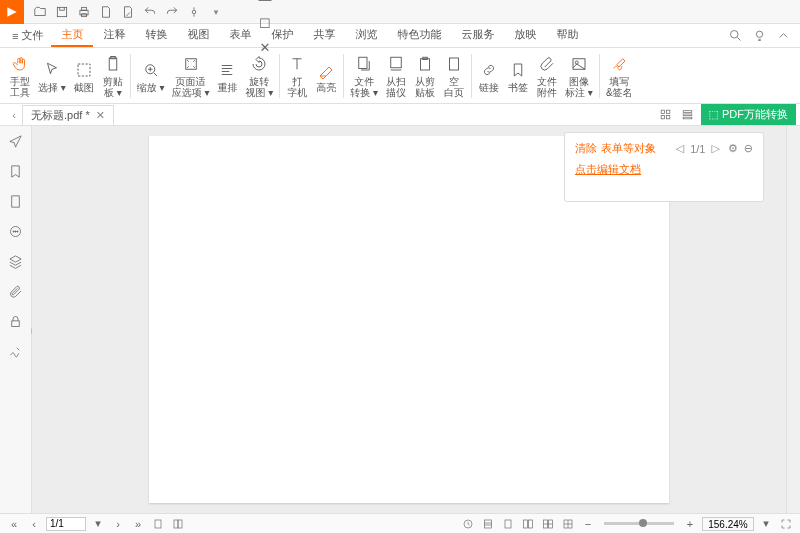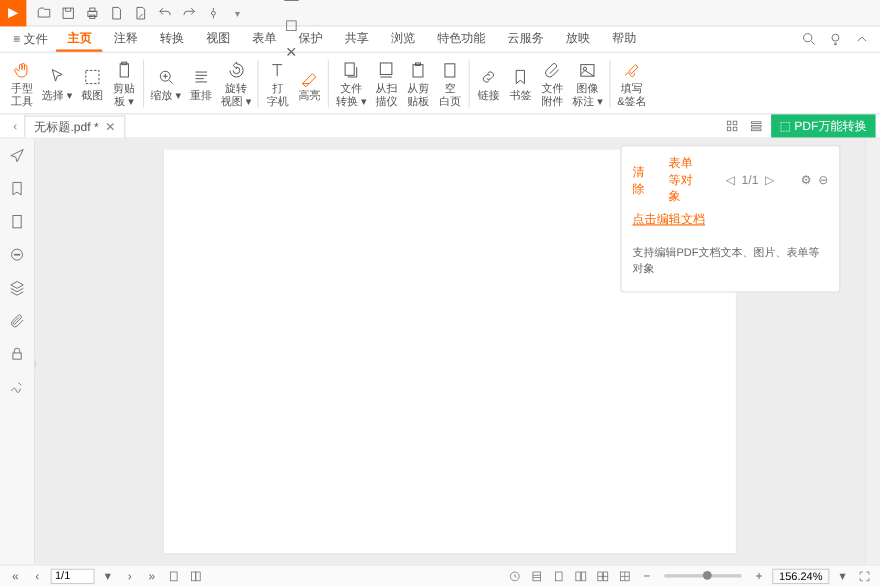--- a/index.html
+++ b/index.html
@@ -10,21 +10,21 @@
 .tb-icons{display:flex;gap:2px;margin-left:6px;}
 .tb-ico{width:20px;height:20px;display:flex;align-items:center;justify-content:center;color:#555;cursor:pointer;}
 .tb-ico svg{width:14px;height:14px;stroke:#555;fill:none;stroke-width:1.3;}
 .tb-title{flex:1;text-align:center;color:#888;font-size:11px;}
 .tb-right{display:flex;align-items:center;gap:4px;flex-direction:column;}
 .login-btn{background:#ff6600;color:#fff;padding:2px 8px;font-size:11px;cursor:pointer;}
 .win-ico{width:26px;height:20px;display:flex;align-items:center;justify-content:center;color:#666;cursor:pointer;font-size:13px;}
 .menubar{height:24px;display:flex;align-items:center;border-bottom:1px solid #e0e0e0;padding-left:4px;}
 .menu-file{padding:3px 8px;color:#555;cursor:pointer;display:flex;align-items:center;gap:3px;}
 .menu-item{padding:3px 10px;color:#555;cursor:pointer;}
-.menu-item.active{color:#ff6600;border-bottom:2px solid #ff6600;font-weight:bold;}
+.menu-item.active{color:#ff6600;border-bottom:2px solid #ff6600;}
 .menubar-spacer{flex:1;}
 .menubar-right{display:flex;gap:6px;padding-right:8px;}
 .mr-ico{width:18px;height:18px;display:flex;align-items:center;justify-content:center;cursor:pointer;}
 .mr-ico svg{width:15px;height:15px;stroke:#666;fill:none;stroke-width:1.3;}
 .ribbon{height:56px;display:flex;align-items:center;padding:2px 6px;border-bottom:1px solid #e0e0e0;gap:1px;}
 .rbn{display:flex;flex-direction:column;align-items:center;justify-content:center;padding:2px 3px;cursor:pointer;min-width:26px;}
 .rbn-ico{width:22px;height:22px;display:flex;align-items:center;justify-content:center;margin-bottom:1px;}
 .rbn-ico svg{width:18px;height:18px;stroke:#555;fill:none;stroke-width:1.2;}
 .rbn-label{font-size:10px;color:#555;text-align:center;line-height:11px;white-space:pre;}
 .rbn.orange .rbn-ico svg{stroke:#ff6600;}
@@ -40,21 +40,21 @@
 .pdf-btn{background:#1bbc6f;color:#fff;padding:3px 8px;font-size:11px;cursor:pointer;display:flex;align-items:center;gap:3px;}
 .main{display:flex;height:387px;position:relative;}
 .sidebar{width:32px;background:#f7f7f7;border-right:1px solid #e0e0e0;display:flex;flex-direction:column;align-items:center;padding-top:6px;gap:12px;}
 .sb-ico{width:18px;height:18px;display:flex;align-items:center;justify-content:center;cursor:pointer;}
 .sb-ico svg{width:15px;height:15px;stroke:#666;fill:none;stroke-width:1.3;}
 .sb-expand{position:absolute;left:32px;top:195px;width:6px;height:20px;background:#e8e8e8;border:1px solid #ccc;border-left:none;display:flex;align-items:center;justify-content:center;font-size:7px;color:#666;cursor:pointer;}
 .canvas-area{flex:1;background:#ededed;display:flex;justify-content:center;padding:10px;overflow:hidden;position:relative;}
 .page{width:520px;height:100%;background:#fff;box-shadow:0 1px 2px rgba(0,0,0,0.15);}
 .scrollbar{width:14px;background:#f0f0f0;border-left:1px solid #e0e0e0;}
 .tip-panel{position:absolute;top:6px;right:22px;width:200px;background:#fff;border:1px solid #ddd;border-radius:3px;padding:8px 10px;font-size:11px;}
-.tip-head{display:flex;align-items:center;gap:20px;margin-bottom:6px;}
+.tip-head{display:flex;align-items:center;gap:4px;margin-bottom:6px;}
 .tip-head a{color:#ff6600;cursor:pointer;}
 .tip-pager{margin-left:auto;display:flex;align-items:center;gap:6px;color:#888;font-size:10px;}
 .tip-pager span.pg-ico{cursor:pointer;}
 .tip-rt{display:flex;gap:6px;color:#888;margin-left:4px;}
 .tip-rt span{cursor:pointer;}
 .tip-title{color:#ff6600;text-decoration:underline;cursor:pointer;margin-bottom:16px;display:block;}
 .tip-desc{color:#666;font-size:10px;margin-bottom:6px;}
 .tip-chk{display:flex;align-items:center;gap:4px;color:#888;font-size:10px;}
 .statusbar{height:20px;border-top:1px solid #e0e0e0;display:flex;align-items:center;padding:0 6px;gap:4px;background:#fafafa;}
 .st-ico{width:16px;height:16px;display:flex;align-items:center;justify-content:center;cursor:pointer;color:#666;}
@@ -213,20 +213,30 @@
         <svg viewBox="0 0 24 24">
           <circle cx="11" cy="11" r="6"></circle>
           <path d="M11 8v6M8 11h6M16 16l4 4"></path>
         </svg>
       </div>
       <div class="rbn-label">缩放 ▾</div>
     </div>
     <div class="rbn">
       <div class="rbn-ico">
         <svg viewBox="0 0 24 24">
+          <rect x="5" y="5" width="14" height="14"></rect>
+          <path d="M9 9l-2-2M15 9l2-2M9 15l-2 2M15 15l2 2"></path>
+        </svg>
+      </div>
+      <div class="rbn-label">页面适
+应选项 ▾</div>
+    </div>
+    <div class="rbn">
+      <div class="rbn-ico">
+        <svg viewBox="0 0 24 24">
           <path d="M5 6h14M5 10h14M5 14h10M5 18h14"></path>
         </svg>
       </div>
       <div class="rbn-label">重排</div>
     </div>
     <div class="rbn">
       <div class="rbn-ico">
         <svg viewBox="0 0 24 24">
           <path d="M4 12a8 8 0 108-8V2L8 6l4 4V8a4 4 0 11-4 4"></path>
         </svg>
@@ -431,21 +441,20 @@
           <span class="pg-ico">◁</span>
           <span>1/1</span>
           <span class="pg-ico">▷</span>
         </div>
         <div class="tip-rt">
           <span>⚙</span>
           <span>⊖</span>
         </div>
       </div>
       <a class="tip-title">点击编辑文档</a>
-      <div class="tip-desc">支持编辑PDF文档文本、图片、表单等对象</div>
     </div>
   </div>
   <div class="scrollbar"></div>
 </div>
 
 <div class="statusbar">
   <div class="st-ico">«</div>
   <div class="st-ico">‹</div>
   <input class="st-inp" value="1/1" style="">
   <div class="st-ico">▾</div>

